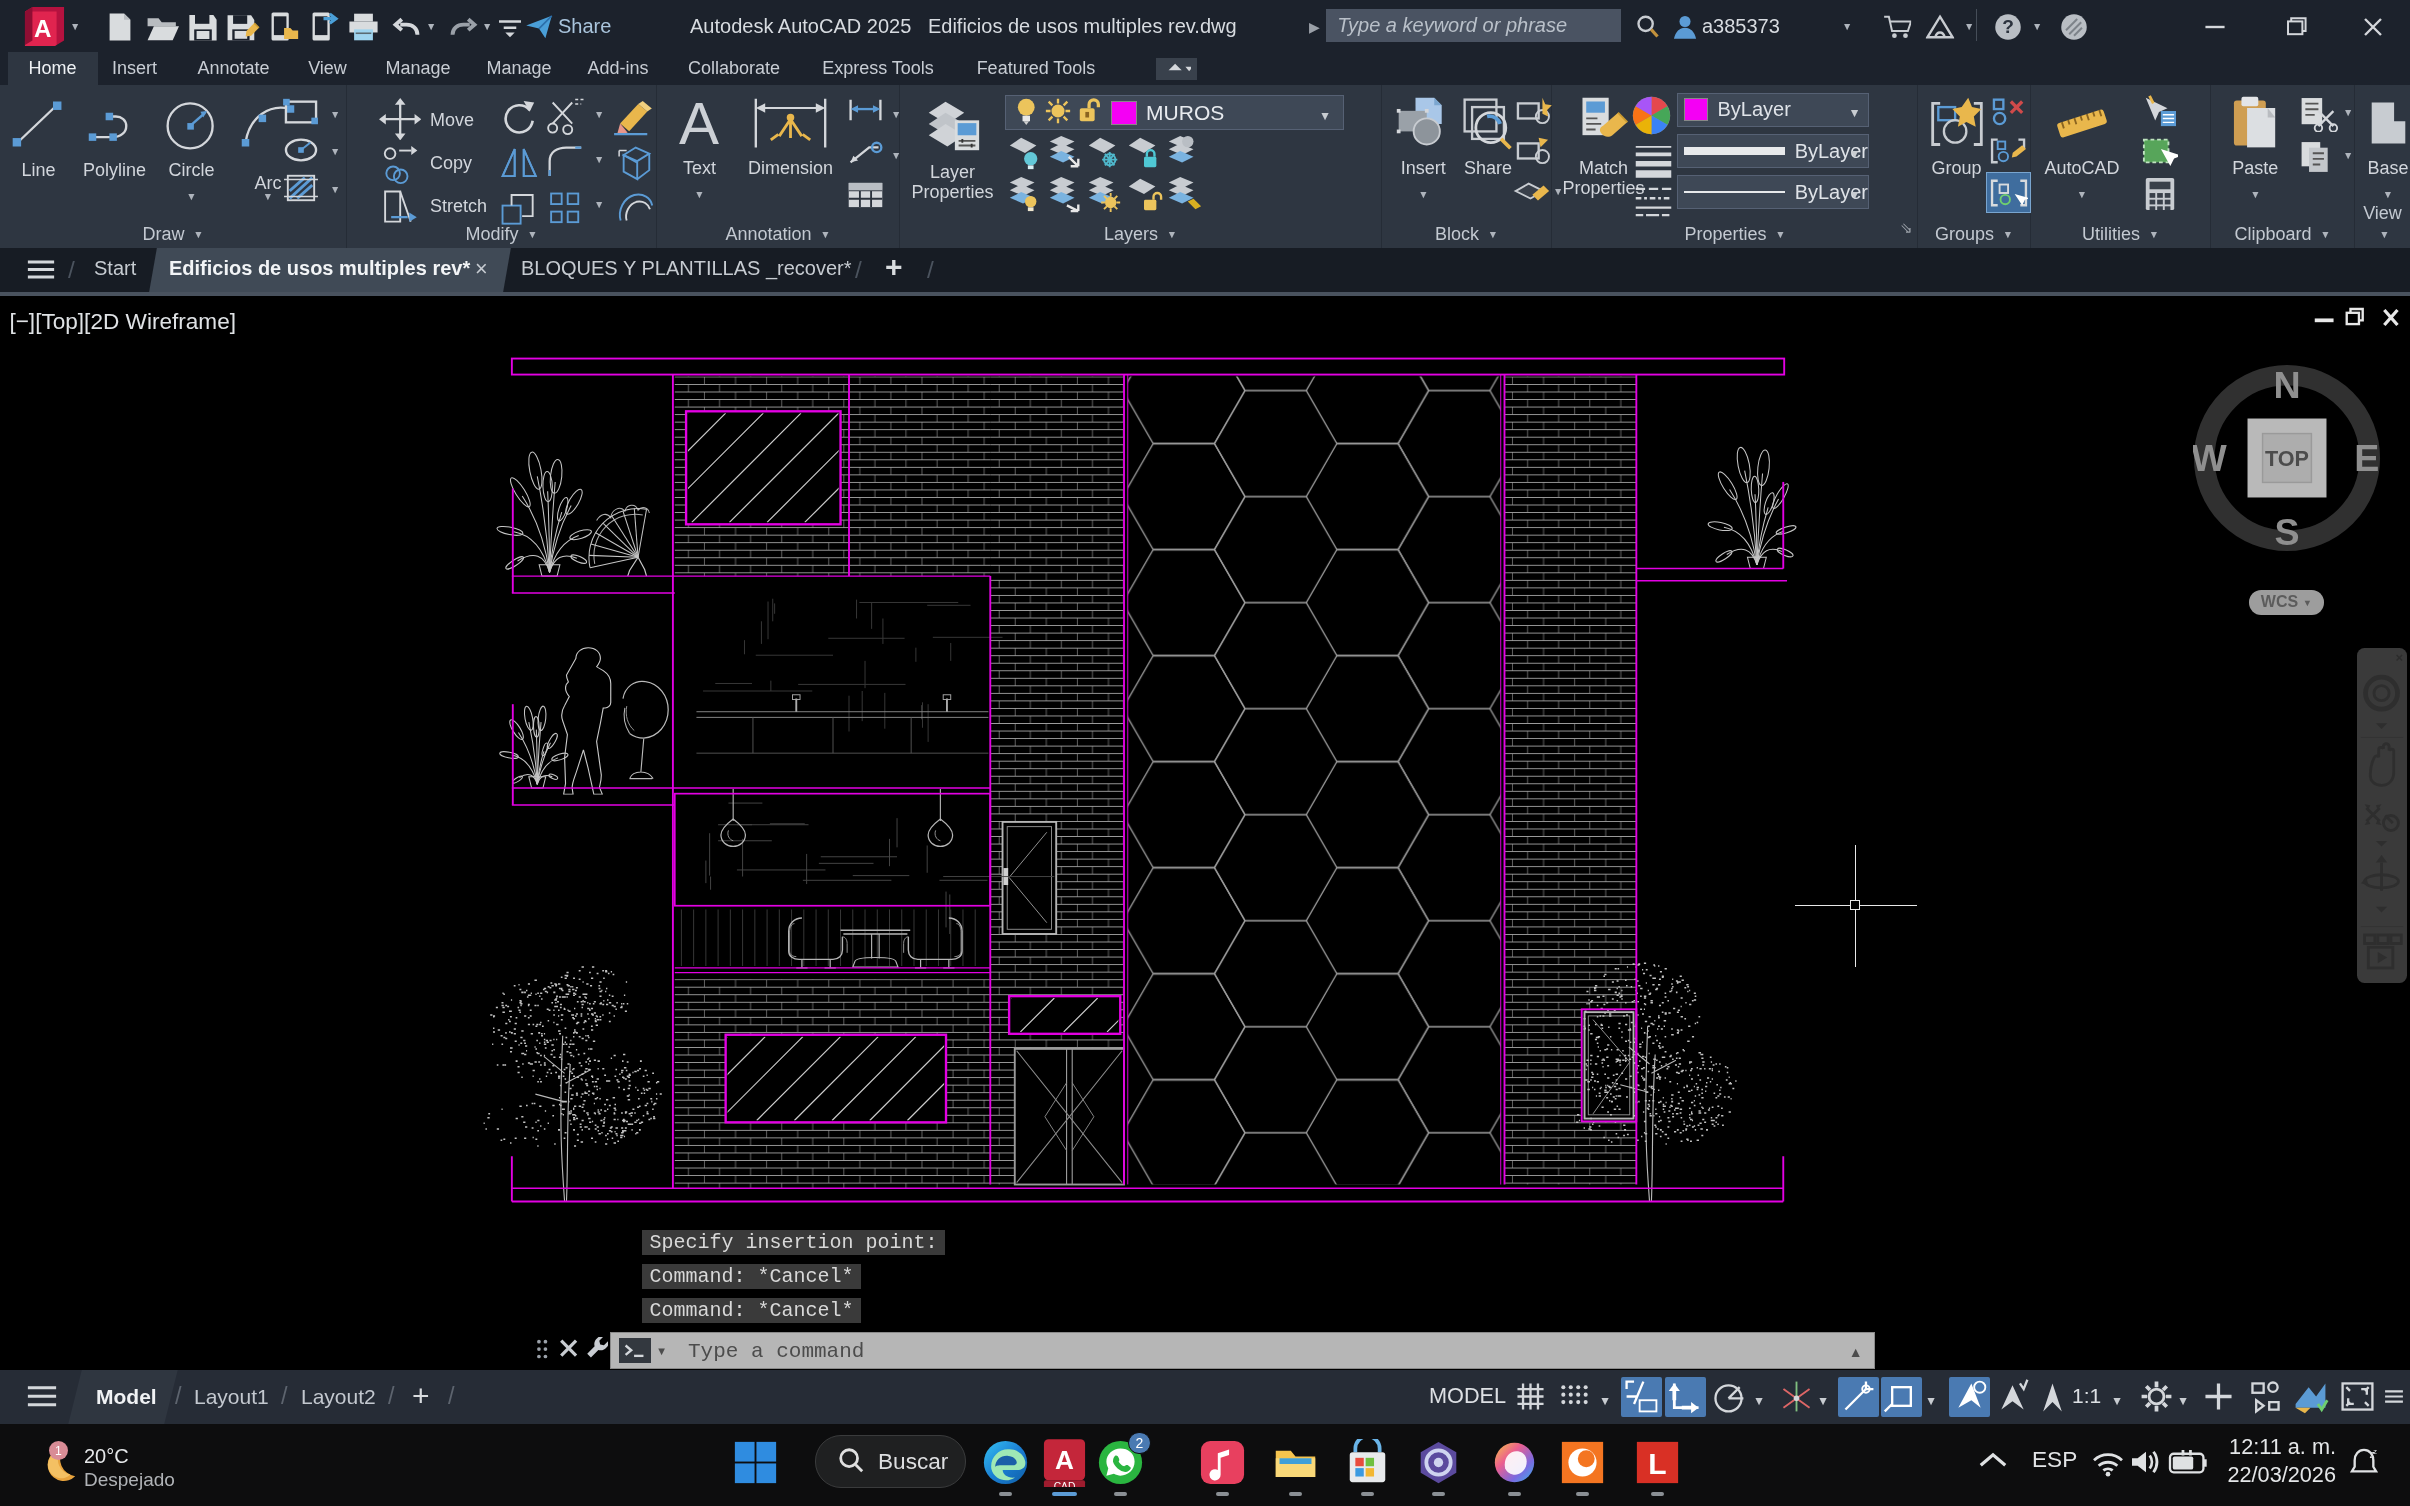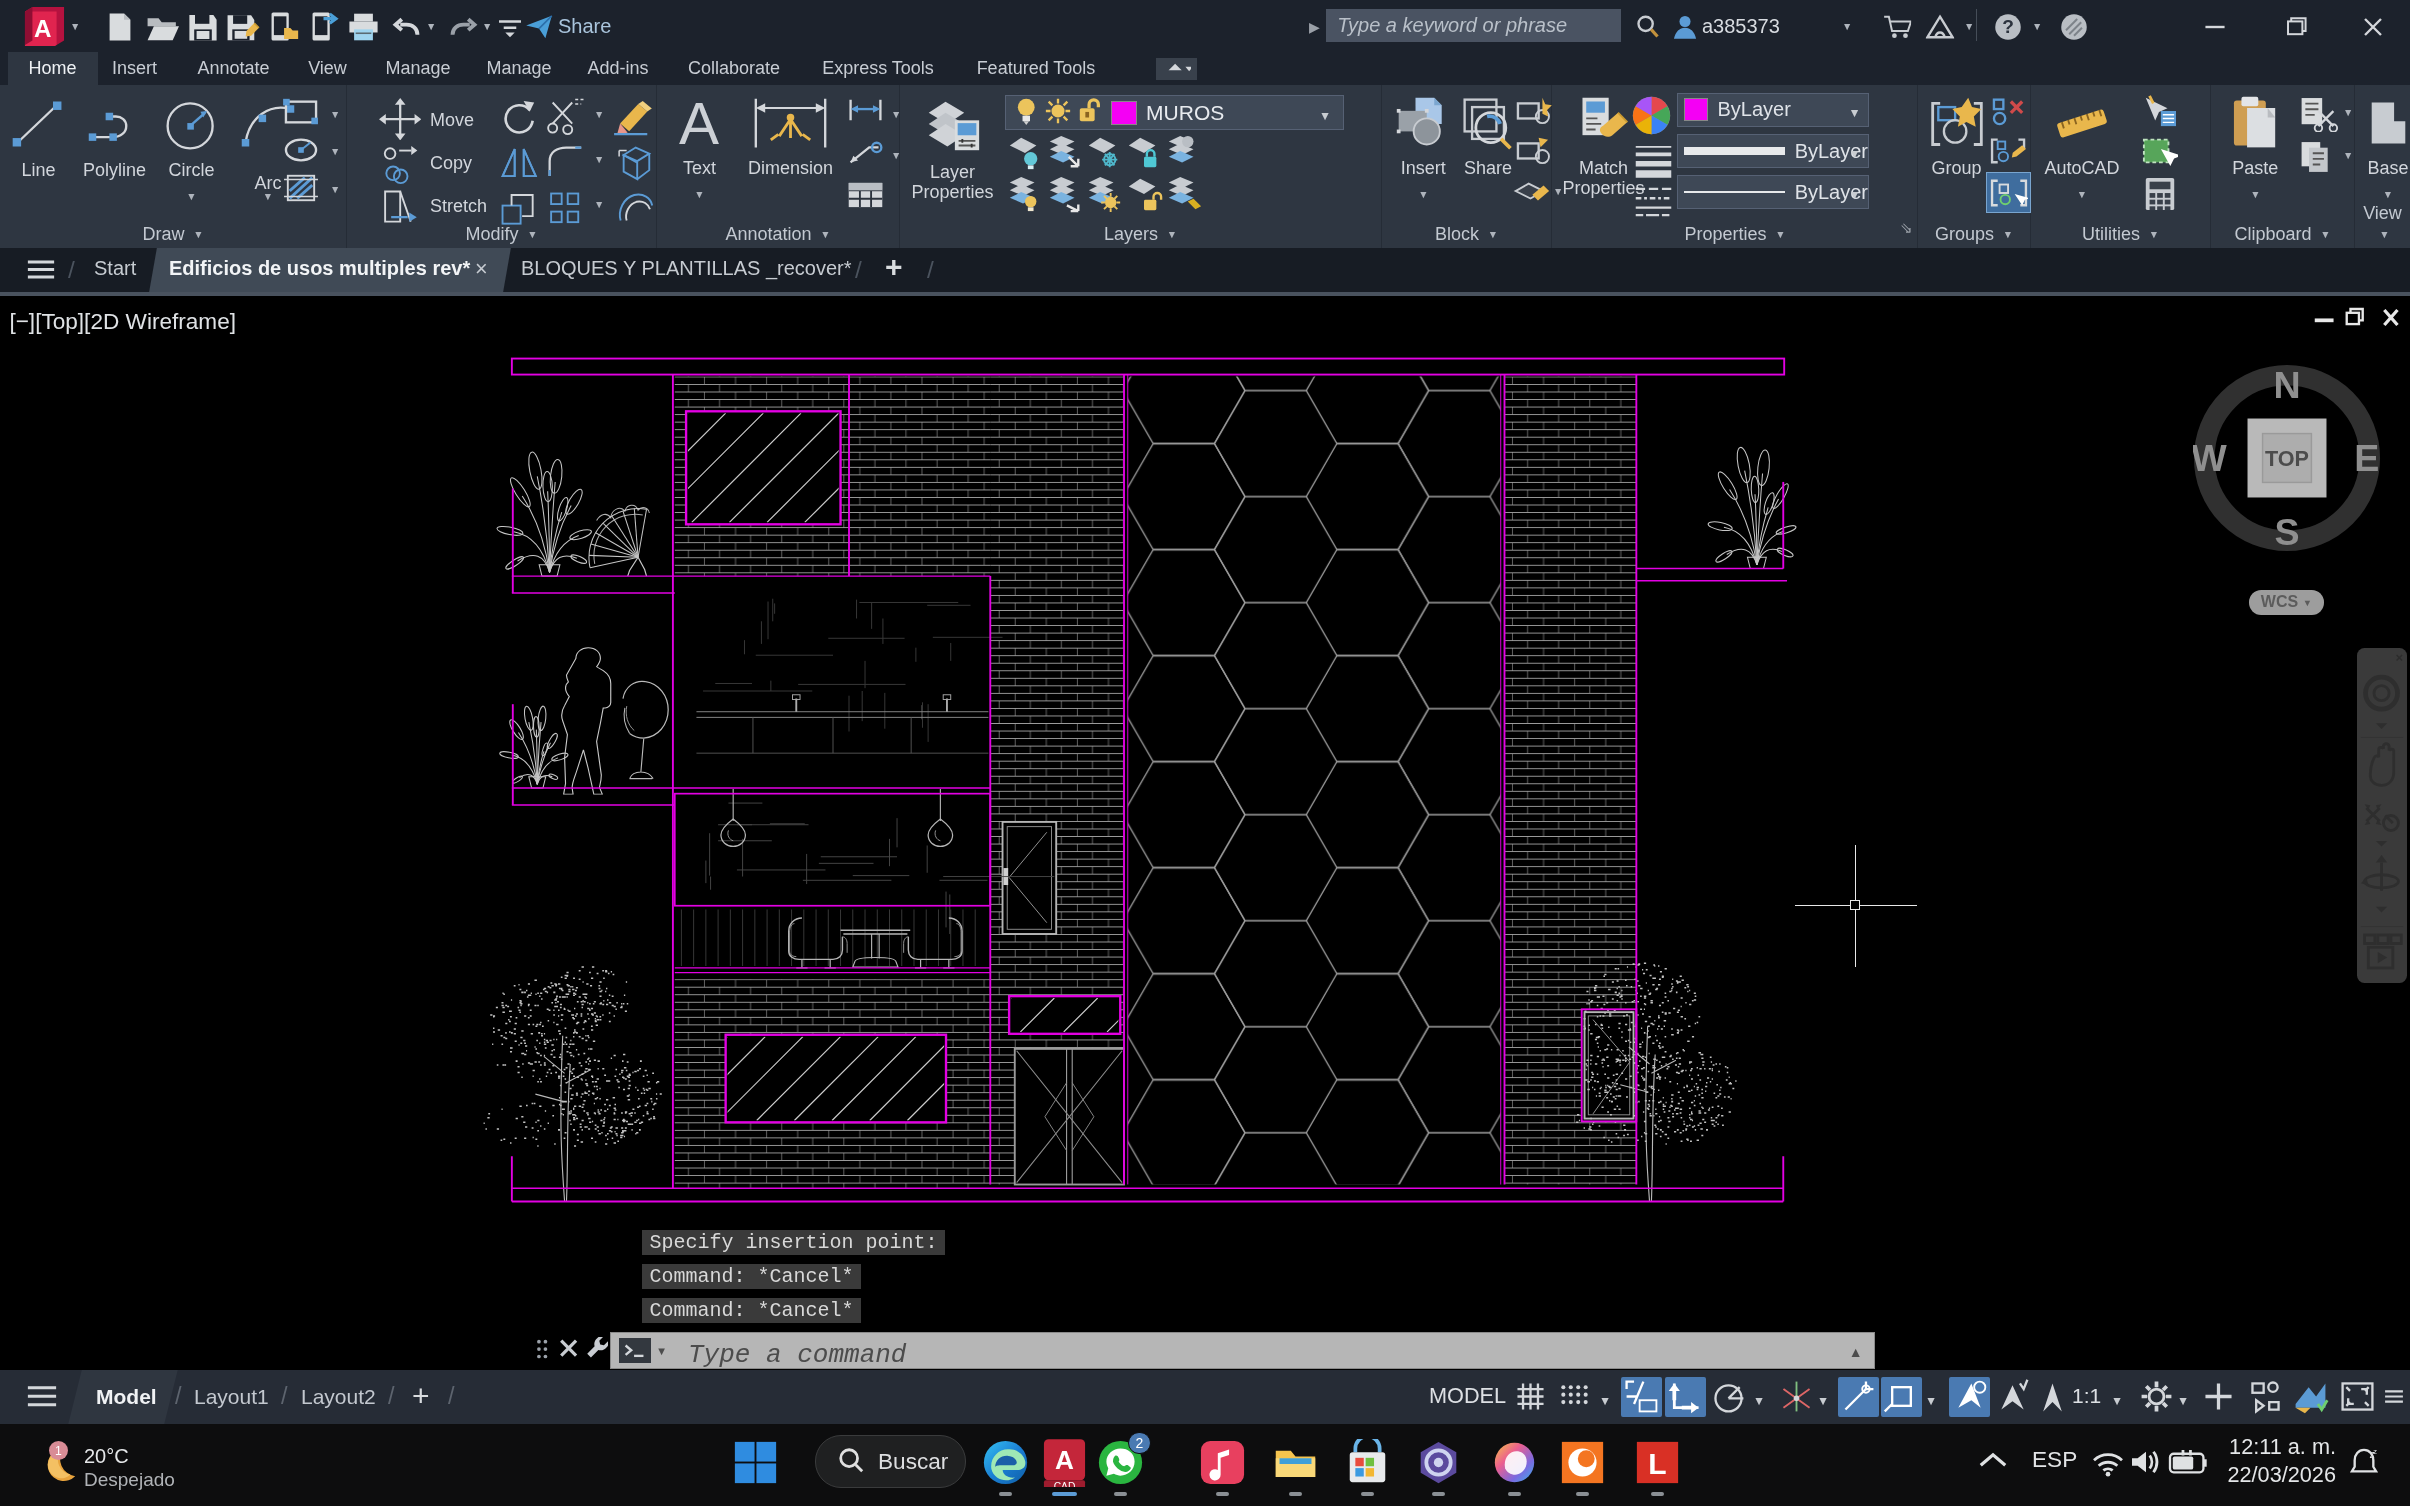--- a/index.html
+++ b/index.html
@@ -24,22 +24,22 @@
 #ftabs{position:absolute;left:0;top:248px;width:2411px;height:44px;background:#171c24;color:#c6cbd1;font-size:21px}
 #ftabs .sl{color:#4b535e;font-size:24.5px}
 
 #canvas{position:absolute;left:0;top:292px;width:2411px;height:1078px;background:#000}
 #canvas .topline{position:absolute;left:0;top:0;width:2411px;height:3.8px;background:#49525e}
 #vplabel{position:absolute;left:9.4px;top:9.4px;color:#dfe2e5;font-size:22.6px}
 
 .cmdrow{position:absolute;color:#d8d8d8;background:rgba(105,105,105,.55);
  font-family:"Liberation Mono",monospace;font-size:20px;padding:0.9px 7.5px;white-space:pre}
 #cmdbar{position:absolute;left:610px;top:1040px;width:1265px;height:37px;background:#b6b6b6;border:0.9px solid #8a8a8a}
-#cmdbar .ph{position:absolute;left:77px;top:6.6px;color:#4c4c4c;font-style:italic;
- font-family:"Liberation Mono",monospace;font-size:26px}
+#cmdbar .ph{position:absolute;left:77px;top:6.6px;color:#4c4c4c;
+ font-family:"Liberation Mono",monospace;font-size:21px}
 
 #status{position:absolute;left:0;top:1370px;width:2411px;height:54px;background:#262c36;color:#ccd1d7}
 #status .ic{position:absolute;top:6.6px;height:40px;display:flex;align-items:center;justify-content:center;border-radius:1.9px}
 #status .on{background:#4a7ab2}
 
 #task{position:absolute;left:0;top:1424px;width:2411px;height:83px;background:#0d0d0e}
 #task .app{position:absolute;top:12.2px;width:53px;height:53px;display:flex;align-items:center;justify-content:center}
 .badge{position:absolute;border-radius:50%;color:#fff;display:flex;align-items:center;justify-content:center}
 </style></head><body>
 <div id="app">
@@ -122,20 +122,21 @@
           <path d="M18 22l-6 6h12z" fill="#d4d7db" transform="rotate(180 18 25)"></path>
         </svg>
       </div>
       <div class="tbi" style="left:520px">
         <svg width="38" height="38" viewBox="0 0 40 40">
           <path d="M4 18L36 6l-8 28-8-12z" fill="#4a9fd8"></path>
           <path d="M20 22l16-16" stroke="#2c6ea8" stroke-width="2"></path>
         </svg>
       </div>
       <div class="tbi txt" style="left:558px;color:#a9c4dc">Share</div>
+      <div class="tbi txt" style="left:690px">Autodesk AutoCAD 2025&nbsp;&nbsp;&nbsp;Edificios de usos multiples rev.dwg</div>
       <div class="tbi" style="left:1309px;color:#9aa0a8;font-size:14px">▶</div>
       <div class="abs" style="left:1326px;top:9.4px;width:295px;height:33px;background:#4a5362;display:flex;align-items:center;padding-left:11.3px">
         <span style="color:#b9c0c9;font-size:20px;font-style:italic">Type a keyword or phrase</span>
       </div>
       <div class="tbi" style="left:1631px">
         <svg width="34" height="34" viewBox="0 0 36 36">
           <circle cx="15" cy="14" r="9" stroke="#c8ccd1" stroke-width="3" fill="none"></circle>
           <path d="M22 21l8 9" stroke="#c2913c" stroke-width="4"></path>
         </svg>
       </div>

